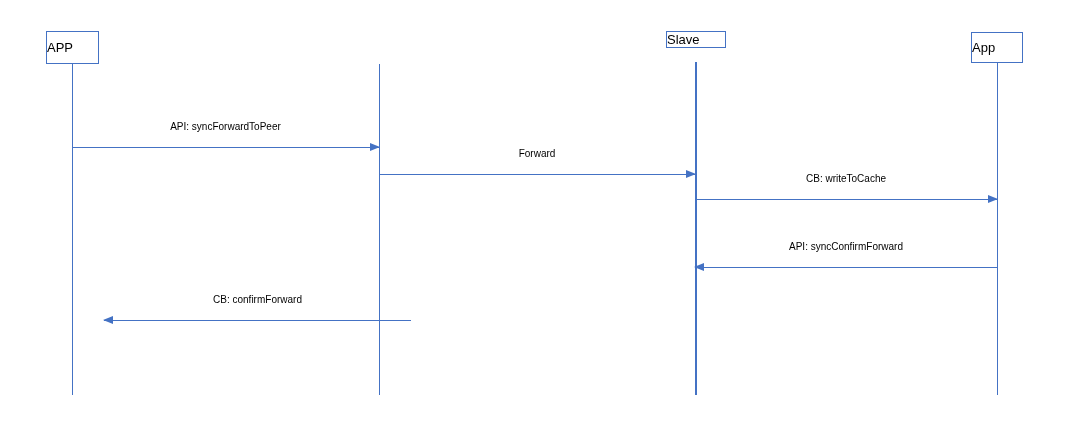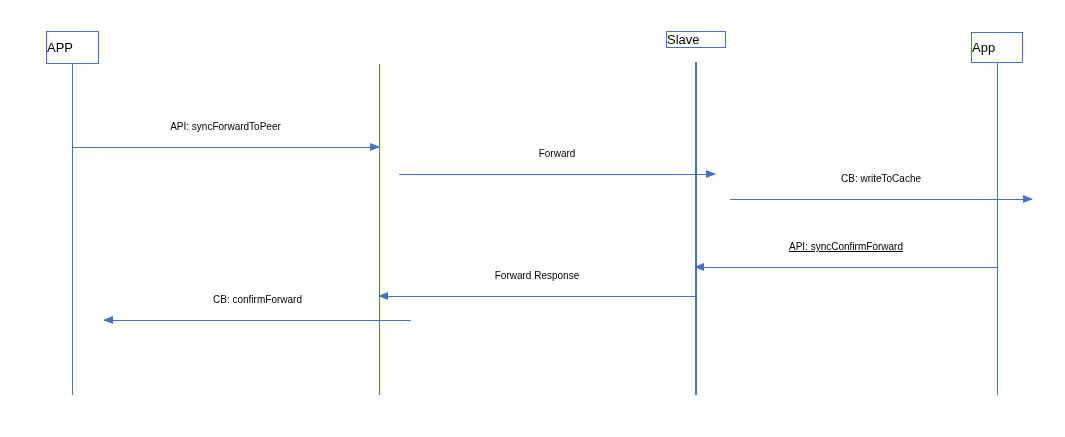--- a/index.html
+++ b/index.html
@@ -84,47 +84,41 @@
   <div class="lifeline" style="left:695px; top:62px; height:333px;"></div>
   <div class="lifeline" style="left:996.5px; top:63px; height:332px;"></div>
 
   <div class="message" style="left:72px; top:117px; width:307px;">
     <div class="msg-label">API: syncForwardToPeer</div>
     <div class="msg-line">
       <span class="arrowhead right"></span>
     </div>
   </div>
 
-  <div class="message" style="left:379px; top:144px; width:316px;padding-left:20px;">
+  <div class="message" style="left:379px; top:144px; width:316px;">
     <div class="msg-label">Forward</div>
     <div class="msg-line">
       <span class="arrowhead right"></span>
     </div>
   </div>
 
-  <div class="message" style="left:730px; top:169px; width:302px;">
+  <div class="message" style="left:695px; top:169px; width:302px;">
     <div class="msg-label">CB: writeToCache</div>
     <div class="msg-line">
       <span class="arrowhead right"></span>
     </div>
   </div>
 
-  <div class="message" style="left:695px; top:237px; width:302px;text-decoration:underline;">
+  <div class="message" style="left:695px; top:237px; width:302px;">
     <div class="msg-label">API: syncConfirmForward</div>
     <div class="msg-line">
       <span class="arrowhead left"></span>
     </div>
   </div>
 
-  <div class="message" style="left:379px; top:266px; width:316px;">
-    <div class="msg-label">Forward Response</div>
-    <div class="msg-line">
-      <span class="arrowhead left"></span>
-    </div>
-  </div>
 
   <div class="message" style="left:72px; top:290px; width:307px;margin-left:32px;">
     <div class="msg-label">CB: confirmForward</div>
     <div class="msg-line">
       <span class="arrowhead left"></span>
     </div>
   </div>
 
 </div>
 

